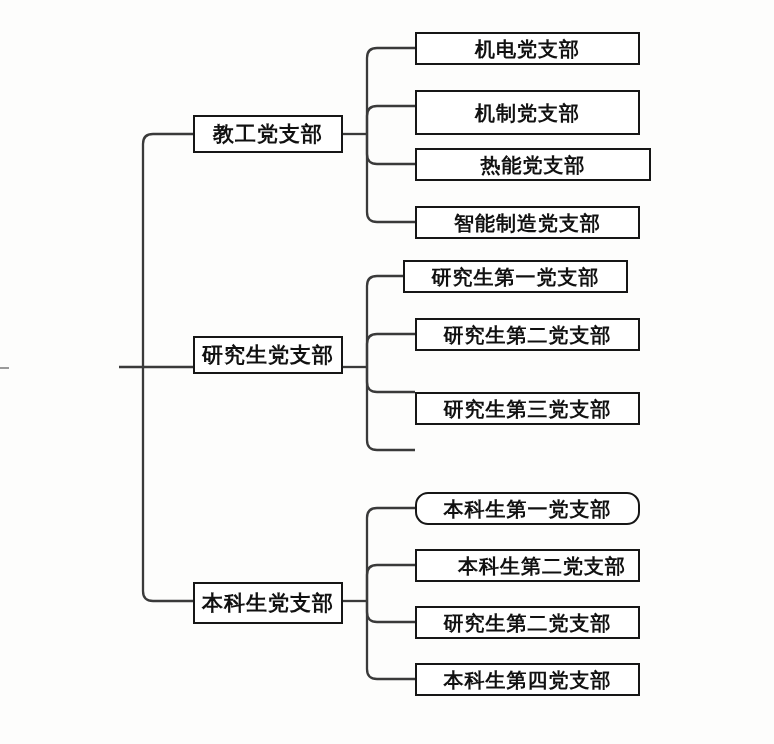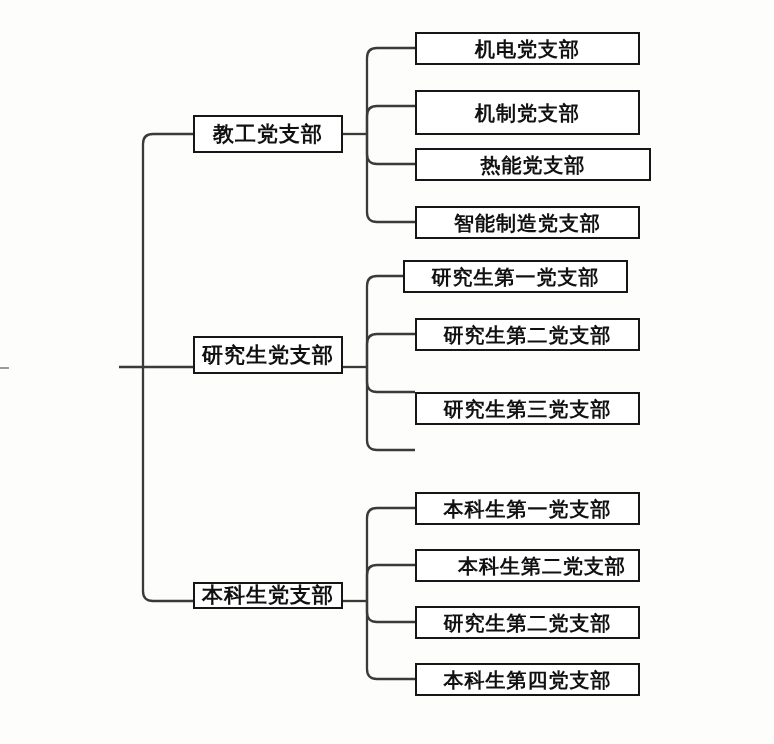--- a/index.html
+++ b/index.html
@@ -81,29 +81,29 @@
     <path d="M 343 601 H 367"></path>
     <path d="M 367 601 V 518 Q 367 508 377 508 H 415"></path>
     <path d="M 367 601 V 575 Q 367 565 377 565 H 415"></path>
     <path d="M 367 601 V 612 Q 367 622 377 622 H 415"></path>
     <path d="M 367 601 V 669 Q 367 679 377 679 H 415"></path>
   </svg>
 
 
   <div class="node branch" style="left:193px; top:115px; width:150px; height:38px;">教工党支部</div>
   <div class="node branch" style="left:193px; top:336px; width:150px; height:38px;">研究生党支部</div>
-  <div class="node branch" style="left:193px; top:582px; width:150px; height:27px;">本科生党支部</div>
+  <div class="node branch" style="left:193px; top:582px; width:150px; height:42px;">本科生党支部</div>
 
   <div class="node leaf" style="left:415px; top:32px;  width:225px; height:33px;">机电党支部</div>
   <div class="node leaf" style="left:415px; top:90px;  width:225px; height:45px;">机制党支部</div>
   <div class="node leaf" style="left:415px; top:148px; width:236px; height:33px;">热能党支部</div>
   <div class="node leaf" style="left:415px; top:206px; width:225px; height:33px;">智能制造党支部</div>
 
   <div class="node leaf" style="left:403px; top:260px; width:225px; height:33px;">研究生第一党支部</div>
   <div class="node leaf" style="left:415px; top:318px; width:225px; height:33px;">研究生第二党支部</div>
   <div class="node leaf" style="left:415px; top:376px; width:225px; height:33px;margin-top:16px;">研究生第三党支部</div>
 
-  <div class="node leaf" style="left:415px; top:492px; width:225px; height:33px;">本科生第一党支部</div>
+  <div class="node leaf" style="left:415px; top:492px; width:225px; height:33px;border-radius:13px;">本科生第一党支部</div>
   <div class="node leaf" style="left:415px; top:549px; width:225px; height:33px;padding-left:29px;">本科生第二党支部</div>
   <div class="node leaf" style="left:415px; top:606px; width:225px; height:33px;">研究生第二党支部</div>
   <div class="node leaf" style="left:415px; top:663px; width:225px; height:33px;">本科生第四党支部</div>
 
 </div>
 
 </body></html>

